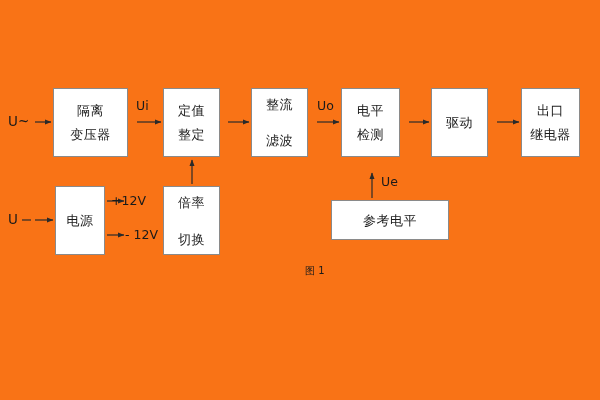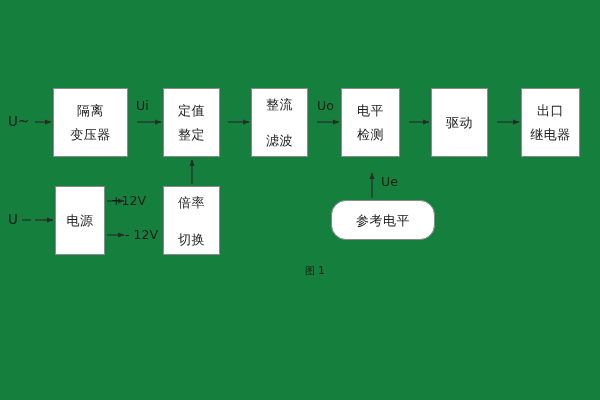--- a/index.html
+++ b/index.html
@@ -4,21 +4,21 @@
 <style>
   html, body {
     margin: 0;
     padding: 0;
     background: #ffffff;
   }
   #canvas {
     position: relative;
     width: 600px;
     height: 400px;
-    background: #15803d;
+    background: #f97316;
     overflow: hidden;
     font-family: "DejaVu Sans", "Liberation Sans", sans-serif;
     color: #1a1a1a;
   }
   .block {
     position: absolute;
     box-sizing: border-box;
     border: 1px solid #8a8a8a;
     background: #ffffff;
     display: flex;
@@ -130,21 +130,21 @@
 
   <div class="block" style="left:55px; top:186px; width:50px; height:69px;">
     <span class="line">电源</span>
   </div>
 
   <div class="block two-line" style="left:163px; top:186px; width:57px; height:69px;gap:13px;">
     <span class="line">倍率</span>
     <span class="line">切换</span>
   </div>
 
-  <div class="block" style="left:331px; top:200px; width:104px; height:40px;border-radius:15px;">
+  <div class="block" style="left:331px; top:200px; width:118px; height:40px;">
     <span class="line">参考电平</span>
   </div>
 
   <div class="lbl lbl-big" style="left:8px; top:115px;">U~</div>
 
   <div class="lbl lbl-big" style="left:8px; top:213px;">U</div>
 
   <div class="lbl" style="left:136px; top:100px;">Ui</div>
 
   <div class="lbl" style="left:317px; top:100px;">Uo</div>

